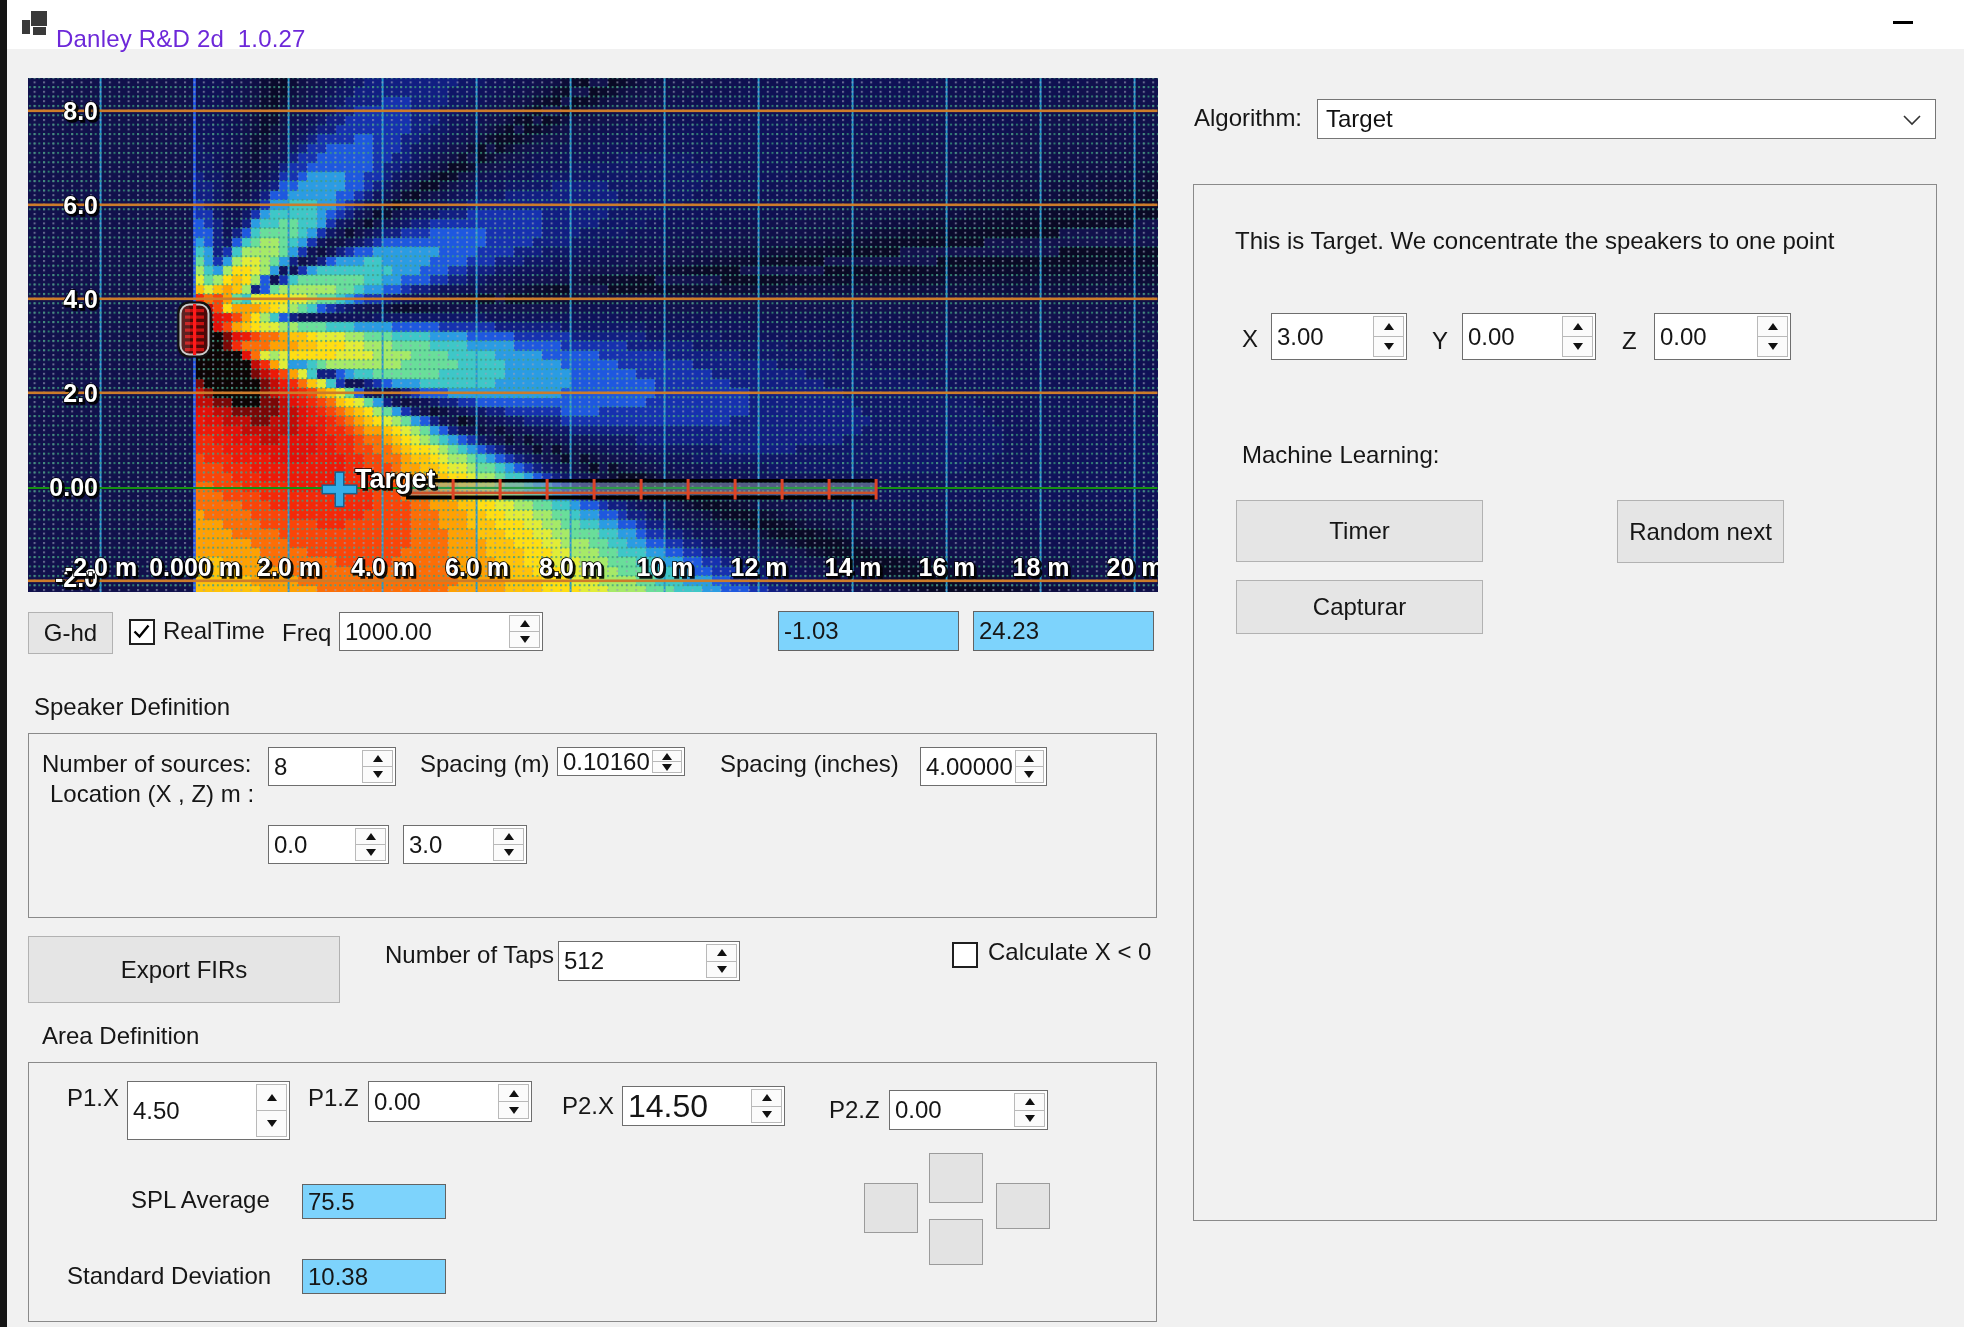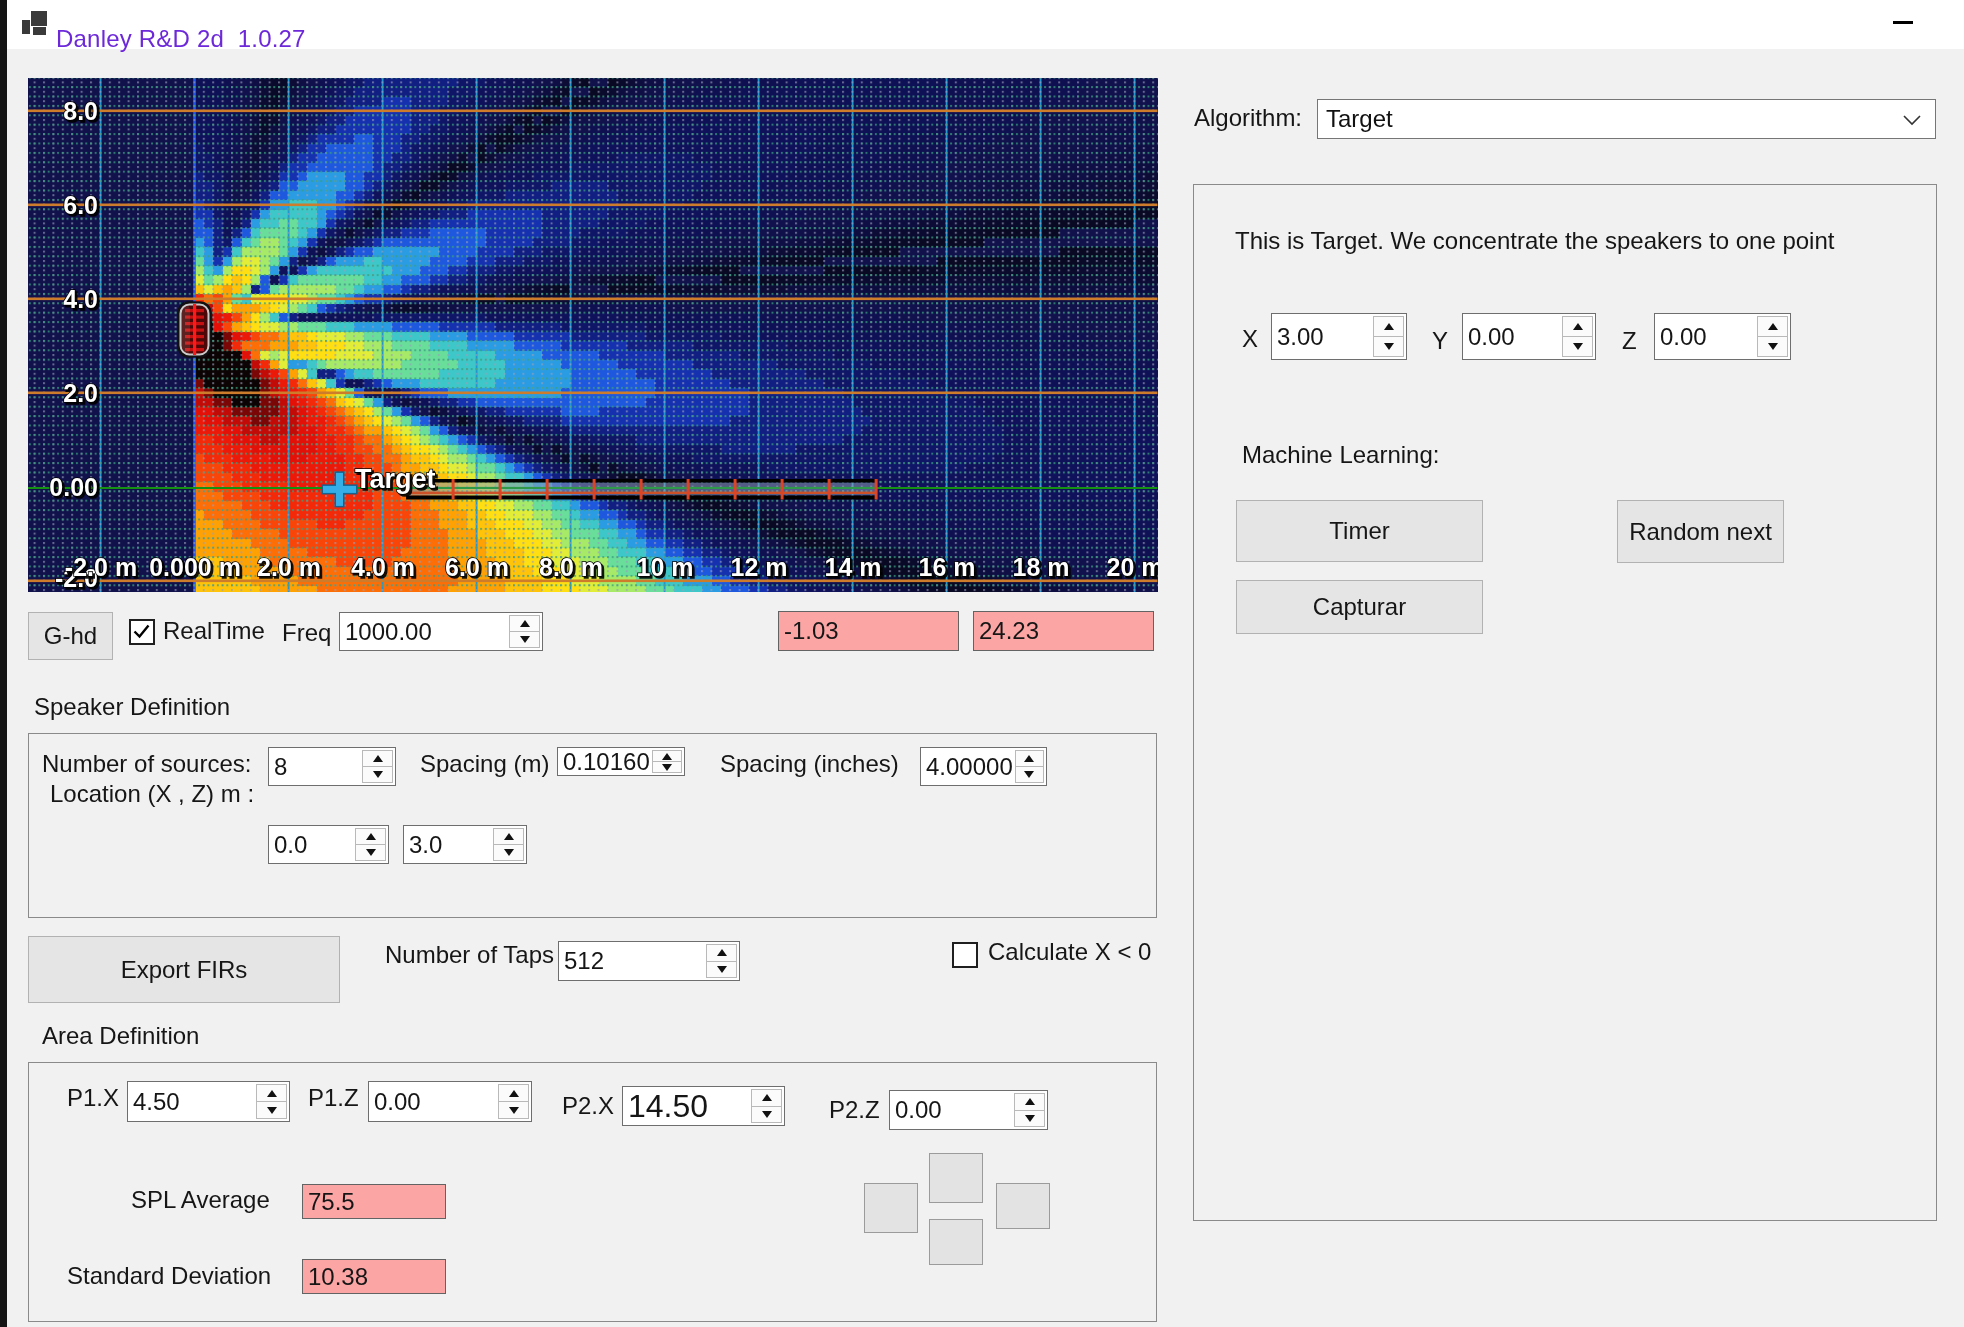--- a/index.html
+++ b/index.html
@@ -6,21 +6,21 @@
 body{font-family:"Liberation Sans",sans-serif;background:#f1f1f1;position:relative}
 #strip{position:absolute;left:0;top:0;width:7px;height:1327px;background:#141414;z-index:50}
 #titlebar{position:absolute;left:0;top:0;width:1964px;height:49px;background:#fff}
 #appicon{position:absolute;left:22px;top:11px}
 #title{position:absolute;left:56px;top:25px;font-size:24px;color:#6d28d9;letter-spacing:0.2px}
 #minbtn{position:absolute;left:1893px;top:21px;width:20px;height:3px;background:#000}
 #plotwrap{position:absolute;left:28px;top:78px;width:1130px;height:514px}
 .ax{font-family:"Liberation Sans",sans-serif;font-weight:bold;font-size:25px;fill:#fff;paint-order:stroke;stroke:#000;stroke-width:1.6px;filter:drop-shadow(2px 2px 0.5px rgba(0,0,0,0.9))}
 .lb{position:absolute;font-size:24px;line-height:1.18;color:#161616;white-space:nowrap}
 .btn{position:absolute;background:#e5e5e5;border:1px solid #b2b2b2;font-size:24px;color:#161616;display:flex;align-items:center;justify-content:center}
-.tb{position:absolute;background:#fca5a5;border:1.5px solid #636363;font-size:24px;color:#161616;padding-left:5px;display:flex;align-items:center}
+.tb{position:absolute;background:#7dd3fc;border:1.5px solid #636363;font-size:24px;color:#161616;padding-left:5px;display:flex;align-items:center}
 .gbox{position:absolute;border:1px solid #8a8a8a;background:transparent}
 .cb{position:absolute;width:26px;height:26px;background:#fff;border:2px solid #1f1f1f}
 .cb svg{display:block;margin:1px 0 0 1px}
 .spin{position:absolute;background:#fff;border:1.5px solid #6e6e6e;display:flex}
 .sv{flex:1;color:#161616;display:flex;align-items:center}
 .sar{width:31px;display:flex;flex-direction:column;margin:2px;border:1px solid #b9b9b9}
 .sau,.sad{flex:1;display:flex;align-items:center;justify-content:center;background:#fbfbfb}
 .sau{border-bottom:1px solid #b9b9b9}
 .tu{width:0;height:0;border-left:5.5px solid transparent;border-right:5.5px solid transparent;border-bottom:7px solid #111}
 .td{width:0;height:0;border-left:5.5px solid transparent;border-right:5.5px solid transparent;border-top:7px solid #111}
@@ -147,21 +147,21 @@
 <text class="ax" x="449" y="498" text-anchor="middle">6.0 m</text>
 <text class="ax" x="543" y="498" text-anchor="middle">8.0 m</text>
 <text class="ax" x="637" y="498" text-anchor="middle">10 m</text>
 <text class="ax" x="731" y="498" text-anchor="middle">12 m</text>
 <text class="ax" x="825" y="498" text-anchor="middle">14 m</text>
 <text class="ax" x="919" y="498" text-anchor="middle">16 m</text>
 <text class="ax" x="1013" y="498" text-anchor="middle">18 m</text>
 <text class="ax" x="1107" y="498" text-anchor="middle">20 m</text>
 <text class="ax" style="font-size:27px" x="327" y="410" text-anchor="start">Target</text>
 </svg></div>
-<div class="btn" style="left:28px;top:612px;width:85px;height:48px">G-hd</div>
+<div class="btn" style="left:28px;top:612px;width:85px;height:42px">G-hd</div>
 <div class="cb" style="left:129px;top:619px">
     <svg width="19" height="19" viewBox="0 0 19 19">
       <path d="M2.5 9.5l5 5L16.5 3.5" stroke="#000" stroke-width="2.4" fill="none"></path>
     </svg>
   </div>
 <div class="lb" style="left:163px;top:617px">RealTime</div>
 <div class="lb" style="left:282px;top:619px">Freq</div>
 <div class="spin" style="left:339px;top:612px;width:204px;height:39px">
 <div class="sv" style="font-size:24px;padding-left:5px">1000.00</div>
 <div class="sar">
@@ -247,21 +247,21 @@
       <div class="sad">
         <i class="td"></i>
       </div>
     </div>
 </div>
 <div class="cb" style="left:952px;top:942px"></div>
 <div class="lb" style="left:988px;top:938px">Calculate X &lt; 0</div>
 <div class="lb" style="left:42px;top:1022px">Area Definition</div>
 <div class="gbox" style="left:28px;top:1062px;width:1129px;height:260px"></div>
 <div class="lb" style="left:67px;top:1084px">P1.X</div>
-<div class="spin" style="left:127px;top:1081px;width:163px;height:41px">
+<div class="spin" style="left:127px;top:1081px;width:163px;height:59px">
 <div class="sv" style="font-size:24px;padding-left:5px">4.50</div>
 <div class="sar">
       <div class="sau">
         <i class="tu"></i>
       </div>
       <div class="sad">
         <i class="td"></i>
       </div>
     </div>
 </div>

